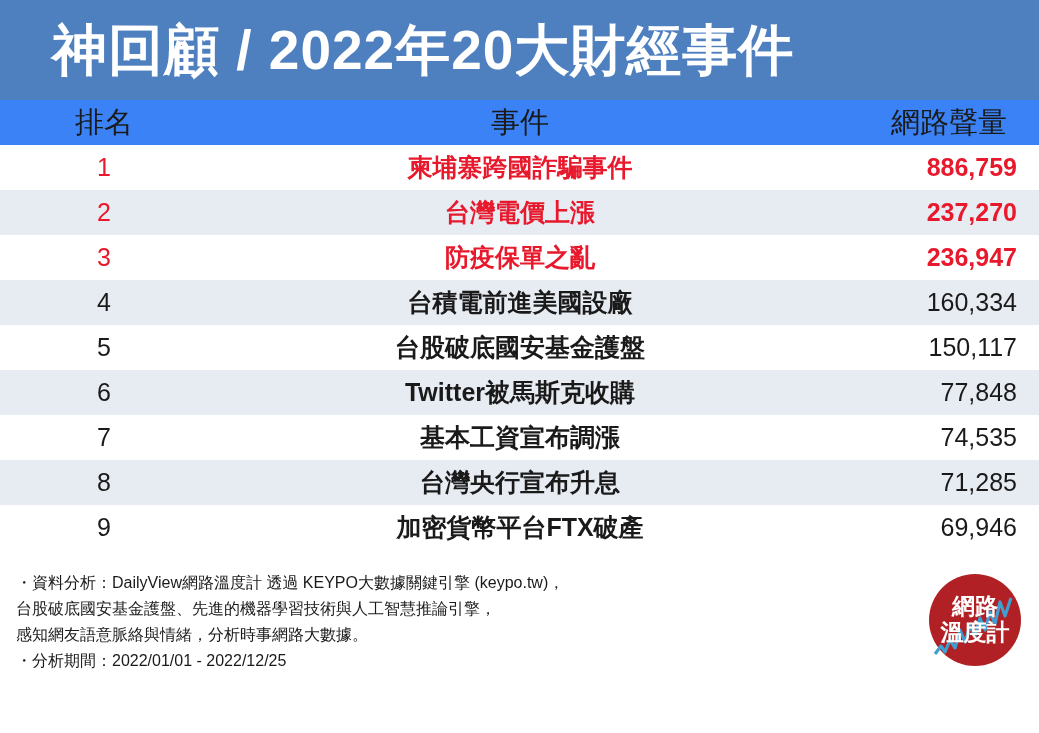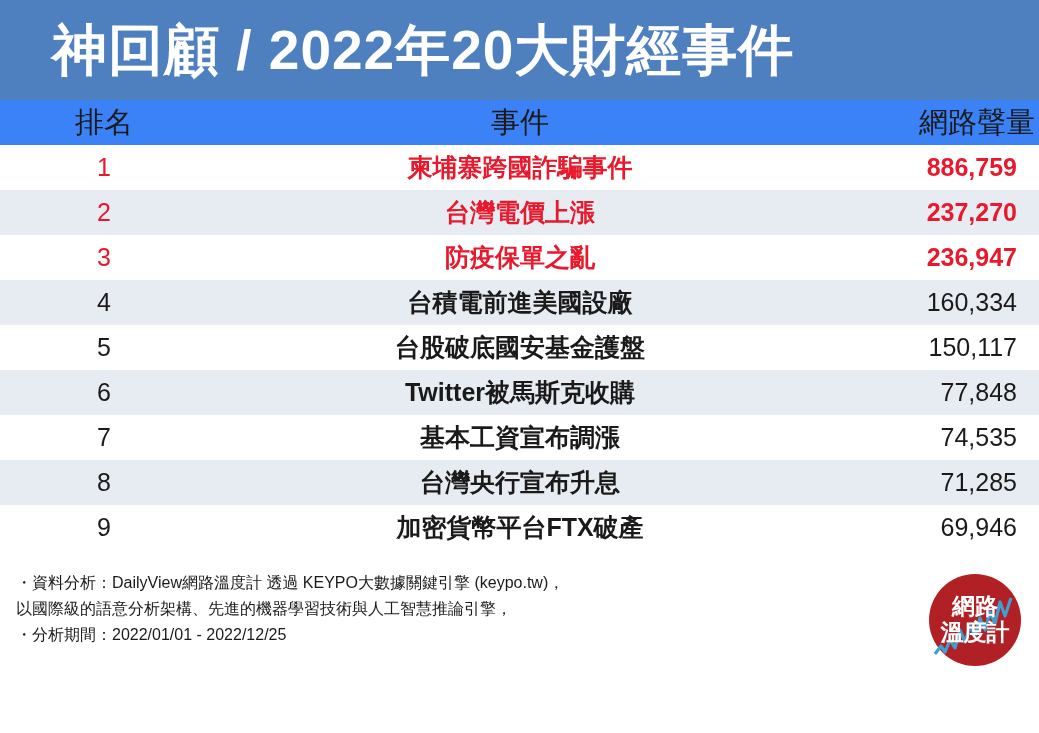--- a/index.html
+++ b/index.html
@@ -52,21 +52,21 @@
     background: #3b82f6;
     height: 45px;
     font-size: 29px;
     font-weight: 400;
     color: #1a1a1a;
     padding: 0;
     vertical-align: middle;
   }
   .rank-table thead th.th-rank   { text-align: center; }
   .rank-table thead th.th-event  { text-align: center; }
-  .rank-table thead th.th-volume { text-align: right; padding-right: 4px; }
+  .rank-table thead th.th-volume { text-align: right; padding-right: 32px; }
 
   .rank-table tbody tr {
     height: 45px;
   }
   .rank-table tbody tr.odd  { background: #ffffff; }
   .rank-table tbody tr.even { background: #e7ebf2; }
 
   .rank-table tbody td {
     padding: 0;
     vertical-align: middle;
@@ -172,21 +172,22 @@
       <tr class="odd">
         <td class="td-rank">9</td>
         <td class="td-event">加密貨幣平台FTX破產</td>
         <td class="td-volume">69,946</td>
       </tr>
     </tbody>
   </table>
 
   <div class="footer">
     <div class="footnote">・資料分析：DailyView網路溫度計 透過 KEYPO大數據關鍵引擎 (keypo.tw)，</div>
-    <div class="footnote indent">以國際級的語意分析架構、先進的機器學習技術與人工智慧推論引擎，</div>
+    <div class="footnote indent">台股破底國安基金護盤、先進的機器學習技術與人工智慧推論引擎，</div>
+    <div class="footnote indent">感知網友語意脈絡與情緒，分析時事網路大數據。</div>
     <div class="footnote">・分析期間：2022/01/01 - 2022/12/25</div>
 
     <div class="logo">
       <svg viewBox="0 0 104 104" width="104" height="104" aria-hidden="true">
         <circle cx="52" cy="52" r="46" fill="#b02025"></circle>
         <polyline points="12,86 18,78 22,84 27,72 32,80 37,62 42,74 47,58 52,68 57,50 62,62 67,44 72,56 77,34 82,48 88,30" fill="none" stroke="#3f9fd0" stroke-width="3.2" stroke-linejoin="round"></polyline>
         <text x="52" y="46" text-anchor="middle" fill="#ffffff" font-family="'Liberation Sans', sans-serif" font-size="23" font-weight="700">網路</text>
         <text x="52" y="72" text-anchor="middle" fill="#ffffff" font-family="'Liberation Sans', sans-serif" font-size="23" font-weight="700">溫度計</text>
       </svg>
     </div>

